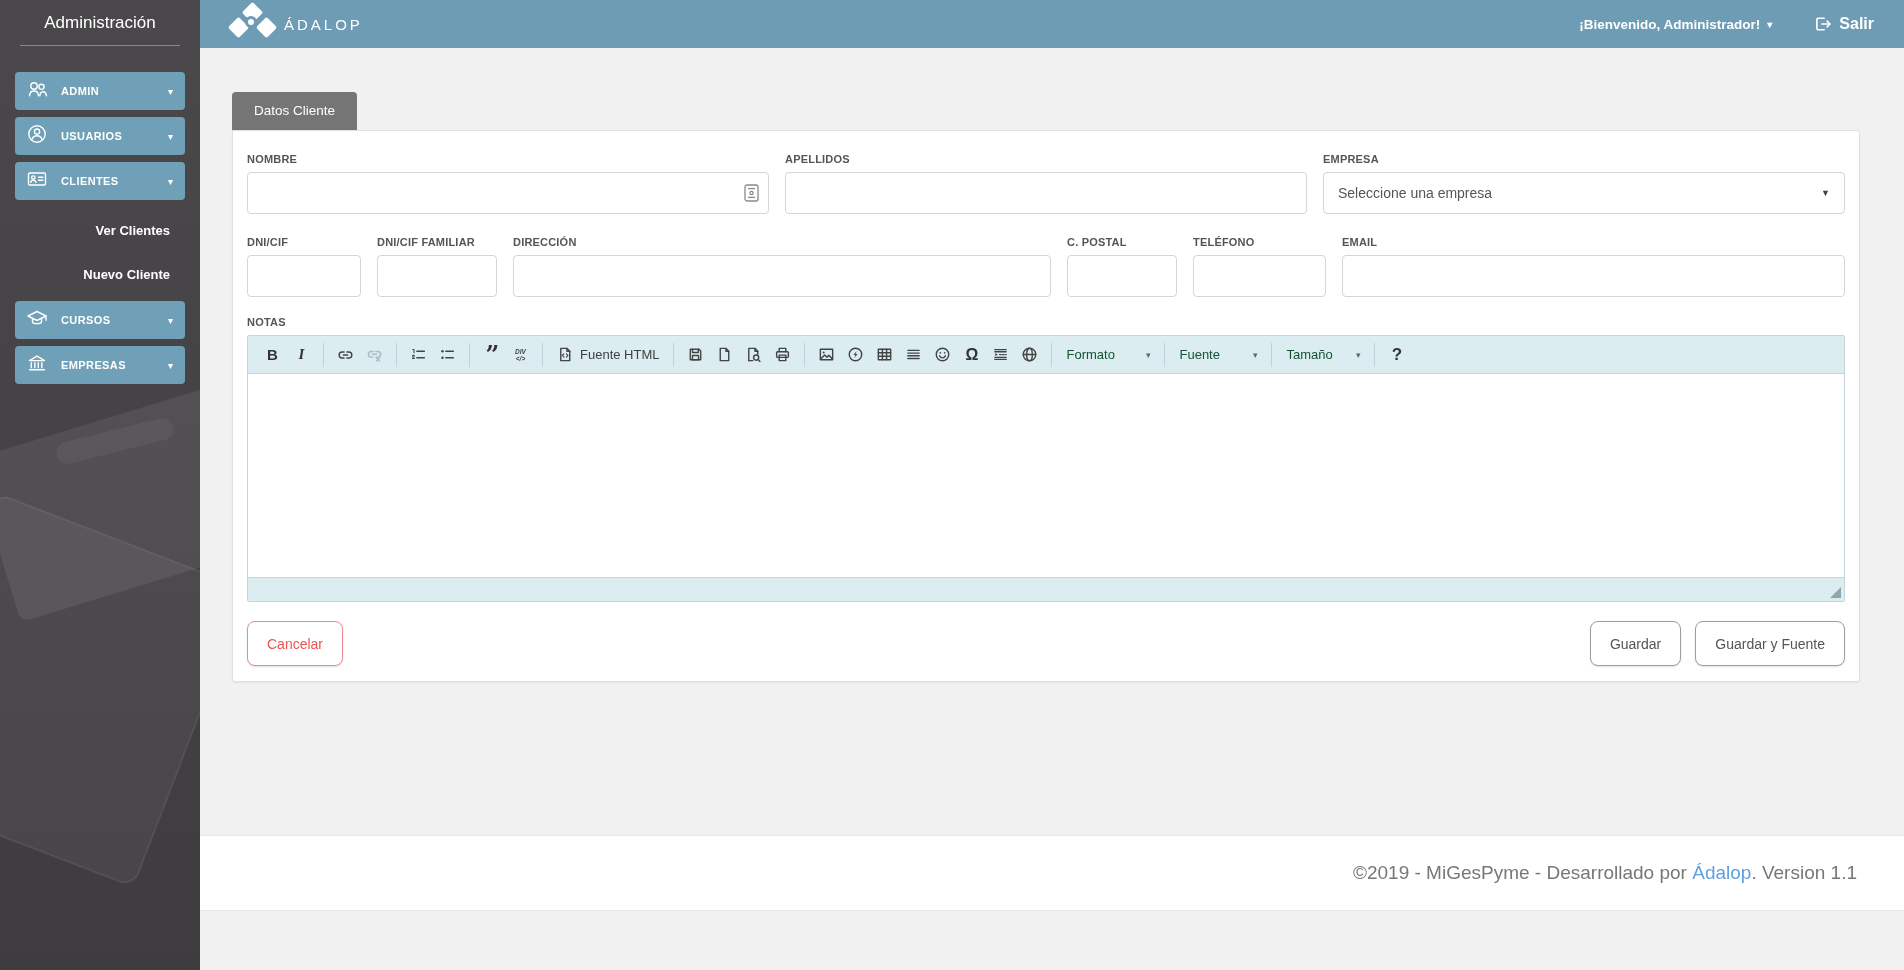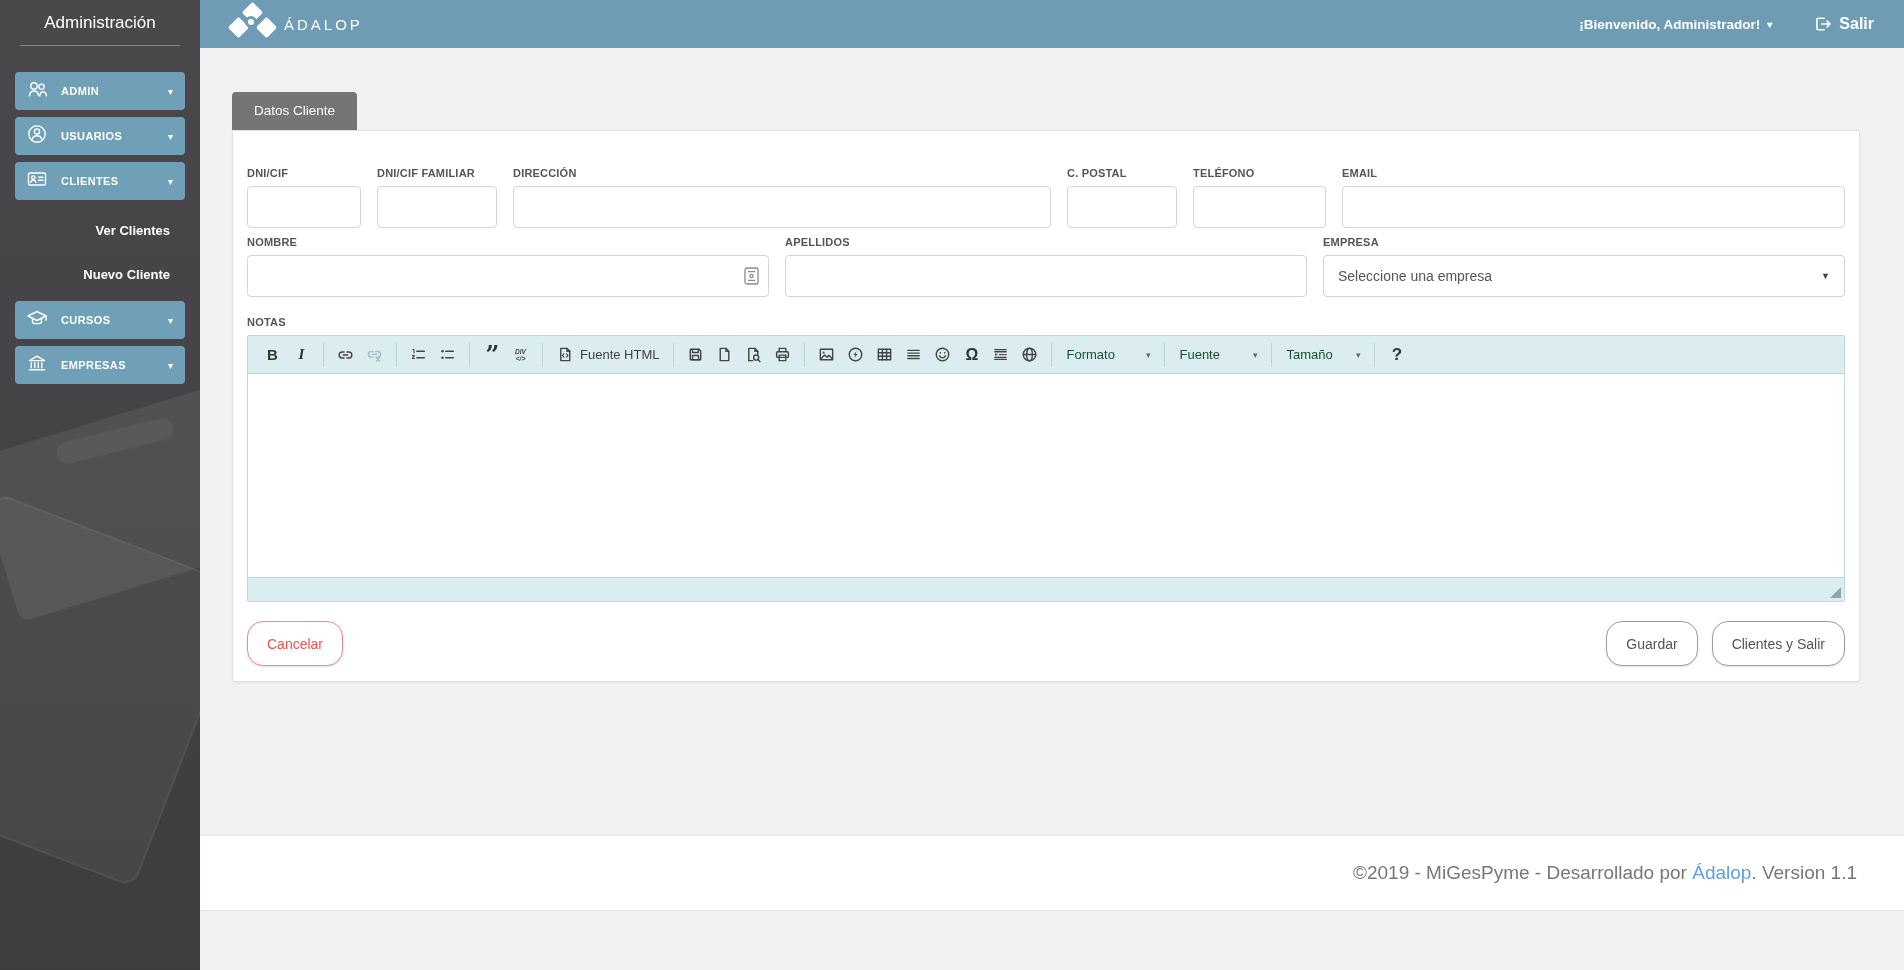--- a/index.html
+++ b/index.html
@@ -81,21 +81,21 @@
   .drop .t { font-size:13px; color:#14532d; }
   .drop .c { font-size:9px; color:#666; margin-left:8px; }
   .dw1 { width:96px; } .dw2 { width:90px; } .dw3 { width:86px; }
   .ed-body { height:203px; background:#fff; }
   .ed-foot { height:24px; background:#dcedf2; border-top:1px solid #c3d6dc; position:relative; }
   .resize { position:absolute; right:3px; bottom:3px; width:0; height:0;
     border-left:11px solid transparent; border-bottom:11px solid #8fa6ad; cursor:se-resize; }
 
   
   .actions { display:flex; margin-top:19px; }
-  .btn { height:45px; border-radius:16px; background:#fff; font-size:14px; padding:0 19px; cursor:pointer;
+  .btn { height:45px; border-radius:8px; background:#fff; font-size:14px; padding:0 19px; cursor:pointer;
     font-family:"Liberation Sans",sans-serif; box-shadow:0 1px 2px rgba(0,0,0,.12); }
   .btn-cancel { border:1px solid #f08a8a; color:#ef5350; }
   .btn-gray { border:1px solid #9e9e9e; color:#555; }
   .right-btns { margin-left:auto; display:flex; gap:14px; }
 
   
   .footer { position:absolute; left:0; top:787px; width:1704px; height:76px; background:#fff;
     border-top:1px solid #e6e6e6; border-bottom:1px solid #e6e6e6; display:flex; align-items:center;
     justify-content:flex-end; padding-right:47px; color:#777; font-size:19px; }
   .footer a { color:#5f9fe0; text-decoration:none; cursor:pointer; }
@@ -205,47 +205,20 @@
     </span>
   </div>
 </div>
 
 <div class="content">
   <div class="card-wrap">
     <div class="tab">Datos Cliente</div>
     <div class="card">
 
       <div class="frow">
-        <div class="fcol" style="flex:0 0 114px">
-          <div class="form-label mt22">DNI/CIF</div>
-          <input class="input" value="" style="">
-        </div>
-        <div class="fcol" style="flex:0 0 120px">
-          <div class="form-label mt22">DNI/CIF FAMILIAR</div>
-          <input class="input" value="" style="">
-        </div>
-        <div class="fcol" style="flex:0 0 538px">
-          <div class="form-label mt22">DIRECCIÓN</div>
-          <input class="input" value="" style="">
-        </div>
-        <div class="fcol" style="flex:0 0 110px">
-          <div class="form-label mt22">C. POSTAL</div>
-          <input class="input" value="" style="">
-        </div>
-        <div class="fcol" style="flex:0 0 133px">
-          <div class="form-label mt22">TELÉFONO</div>
-          <input class="input" value="" style="">
-        </div>
-        <div class="fcol" style="flex:1">
-          <div class="form-label mt22">EMAIL</div>
-          <input class="input" value="" style="">
-        </div>
-      </div>
-
-      <div class="frow">
         <div class="fcol" style="flex:1">
           <div class="form-label mt8">NOMBRE</div>
           <div class="inp-wrap">
             <input class="input" value="" style="">
             <span class="autofill-ic">
               <svg viewBox="0 0 15 18">
                   <rect x="1" y="1" width="13" height="16" rx="2"></rect>
                   <path d="M4 4.6h7"></path>
                   <circle cx="7.5" cy="9" r="1.6"></circle>
                   <path d="M4 13.4h7"></path>
@@ -259,20 +232,47 @@
         </div>
         <div class="fcol" style="flex:1">
           <div class="form-label mt8">EMPRESA</div>
           <div class="select">
             <span>Seleccione una empresa</span>
             <span class="sel-caret">▼</span>
           </div>
         </div>
       </div>
 
+      <div class="frow">
+        <div class="fcol" style="flex:0 0 114px">
+          <div class="form-label mt22">DNI/CIF</div>
+          <input class="input" value="" style="">
+        </div>
+        <div class="fcol" style="flex:0 0 120px">
+          <div class="form-label mt22">DNI/CIF FAMILIAR</div>
+          <input class="input" value="" style="">
+        </div>
+        <div class="fcol" style="flex:0 0 538px">
+          <div class="form-label mt22">DIRECCIÓN</div>
+          <input class="input" value="" style="">
+        </div>
+        <div class="fcol" style="flex:0 0 110px">
+          <div class="form-label mt22">C. POSTAL</div>
+          <input class="input" value="" style="">
+        </div>
+        <div class="fcol" style="flex:0 0 133px">
+          <div class="form-label mt22">TELÉFONO</div>
+          <input class="input" value="" style="">
+        </div>
+        <div class="fcol" style="flex:1">
+          <div class="form-label mt22">EMAIL</div>
+          <input class="input" value="" style="">
+        </div>
+      </div>
+
       <div class="form-label mt19">NOTAS</div>
       <div class="editor">
         <div class="toolbar">
           <span class="tbtn">
               <span class="glyph-b">B</span>
             </span>
           <span class="tbtn">
               <span class="glyph-i">I</span>
             </span>
           <span class="sep"></span>
@@ -428,21 +428,21 @@
         <div class="ed-body"></div>
         <div class="ed-foot">
           <div class="resize"></div>
         </div>
       </div>
 
       <div class="actions">
         <button class="btn btn-cancel">Cancelar</button>
         <div class="right-btns">
           <button class="btn btn-gray">Guardar</button>
-          <button class="btn btn-gray">Clientes y Salir</button>
+          <button class="btn btn-gray">Guardar y Fuente</button>
         </div>
       </div>
     </div>
   </div>
 
   <div class="footer">
     <span><span>©2019 - MiGesPyme - Desarrollado por </span><a>Ádalop</a><span>. Version 1.1</span></span>
   </div>
 </div>
 

